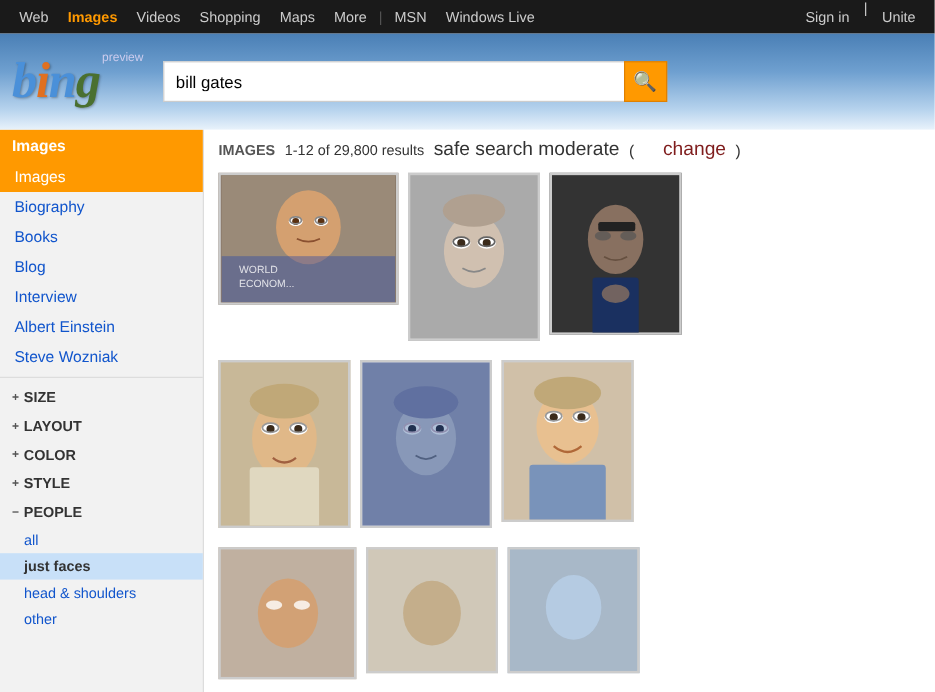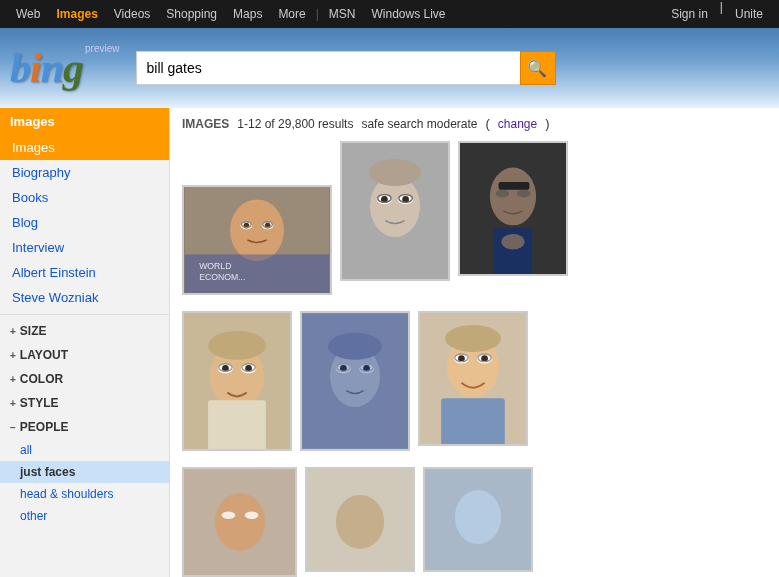--- a/index.html
+++ b/index.html
@@ -149,22 +149,22 @@
     #results-header {
       display: flex;
       align-items: center;
       gap: 8px;
       margin-bottom: 10px;
       font-size: 13px;
       color: #333;
     }
     #results-header .label { font-weight: bold; color: #555; font-size: 12px; }
     #results-header .count { color: #333; font-size: 12px; }
-    #results-header .safe-search { color: #333; font-size: 12px; }
-    #results-header .change-link { color: #4c1d95; text-decoration: none; font-size: 12px; cursor: pointer; }
+    #results-header .safe-search { color: #333; font-size: 16px; }
+    #results-header .change-link { color: #7f1d1d; text-decoration: none; font-size: 16px; cursor: pointer; margin-left: 16px; }
 
     
     #image-grid {
       display: flex;
       flex-wrap: wrap;
       gap: 8px;
     }
     .image-thumb {
       border: 2px solid #ccc;
       background: #eee;
@@ -268,21 +268,21 @@
       <span class="count">1-12 of 29,800 results</span>
       <span class="safe-search">safe search moderate</span>
       <span>(</span>
       <a class="change-link">change</a>
       <span>)</span>
     </div>
 
     <div id="image-grid">
 
       <div class="img-row">
-        <div class="image-thumb img-1" style="background:#8a7a6a;margin-top:44px;">
+        <div class="image-thumb img-1" style="background:#8a7a6a;">
           <svg class="face-svg" viewBox="0 0 150 110" xmlns="http://www.w3.org/2000/svg">
             <rect width="150" height="110" fill="#9a8a78"></rect>
             <ellipse cx="75" cy="45" rx="28" ry="32" fill="#d4a070"></ellipse>
             <ellipse cx="64" cy="40" rx="6" ry="4" fill="#fff"></ellipse>
             <ellipse cx="86" cy="40" rx="6" ry="4" fill="#fff"></ellipse>
             <circle cx="64" cy="40" r="3" fill="#5a3010"></circle>
             <circle cx="86" cy="40" r="3" fill="#5a3010"></circle>
             <ellipse cx="64" cy="39" rx="5" ry="3" fill="none" stroke="#888" stroke-width="1.5"></ellipse>
             <ellipse cx="86" cy="39" rx="5" ry="3" fill="none" stroke="#888" stroke-width="1.5"></ellipse>
             <path d="M65 55 Q75 60 85 55" fill="none" stroke="#8a5030" stroke-width="1.5"></path>

